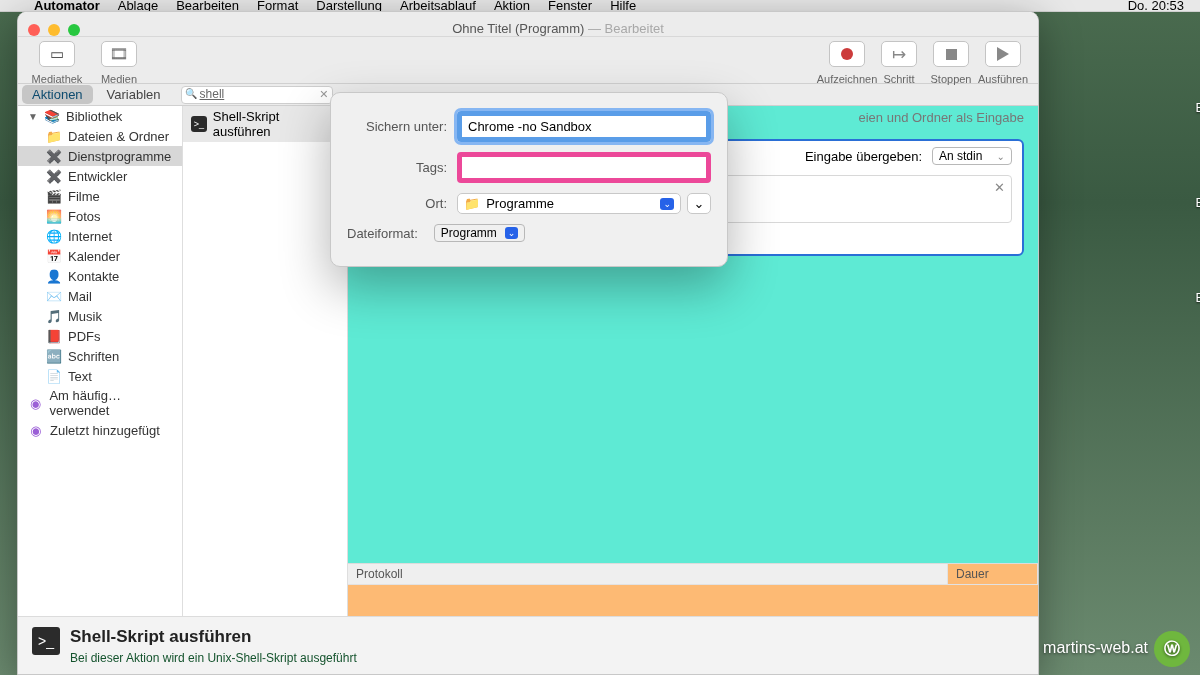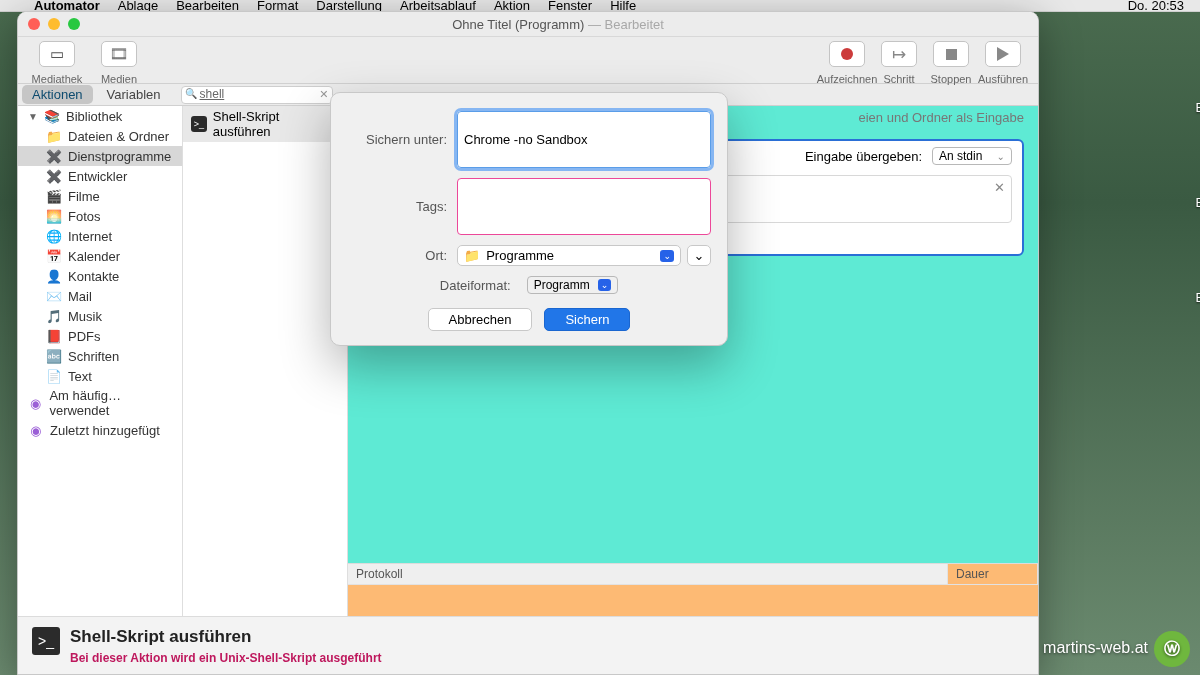--- a/index.html
+++ b/index.html
@@ -6,21 +6,21 @@
 body { width: 1200px; height: 675px; background: linear-gradient(to bottom, #4a6b4f 0%, #3a5a42 30%, #6b8a6f 100%); position: relative; overflow: hidden; font-size: 13px; }
 
 
 .menubar { height: 12px; background: #e8e8e8; display: flex; align-items: center; padding: 0 16px; gap: 18px; color: #000; font-size: 13px; overflow: hidden; border-bottom: 1px solid #d0d0d0; }
 .menubar .apple { font-size: 15px; }
 .menubar .appname { font-weight: 700; }
 .menubar .right { margin-left: auto; font-size: 13px; }
 
 
 .window { position: absolute; left: 17px; top: 11px; width: 1022px; height: 664px; background: #ffffff; border-radius: 10px 10px 0 0; box-shadow: 0 10px 40px rgba(0,0,0,0.35); border: 1px solid #c8c8c8; overflow: hidden; }
-.titlebar { height: 25px; background: #ececec; border-bottom: 1px solid #d8d8d8; display: flex; align-items: center; padding: 0 10px; gap: 8px; }
+.titlebar { height: 25px; background: #ececec; border-bottom: 1px solid #d8d8d8; display: flex; align-items: flex-end; padding: 0 10px; gap: 8px; }
 .traffic { display: flex; gap: 8px; }
 .tlc { width: 12px; height: 12px; border-radius: 50%; }
 .red { background: #ff5f57; } .yellow { background: #febc2e; } .green { background: #28c840; }
 .titlebar .title { flex: 1; text-align: center; color: #555; font-size: 13px; }
 .titlebar .muted { color: #a8a8a8; }
 
 .toolbar { height: 47px; background: #ececec; border-bottom: 1px solid #d0d0d0; display: flex; align-items: flex-start; padding: 4px 10px 0; }
 .tb-left { display: flex; gap: 4px; }
 .tb-btn { display:flex; flex-direction:column; align-items:center; width:58px; }
 .tb-btn .ico { width:36px; height:26px; border:1px solid #c4c4c4; border-radius:5px; background:#fff; display:flex; align-items:center; justify-content:center; font-size:15px; color:#555;}
@@ -62,27 +62,27 @@
 .ac-foot{ padding:6px 14px; display:flex; gap:20px; font-size:13px; color:#555;}
 
 .log-area{ position:absolute; left:330px; right:0; bottom:43px; height:68px; border-top:1px solid #dcdcdc; background:#fdba74;}
 .log-head{ display:flex; font-size:12px; color:#555; border-bottom:1px solid #e2e2e2;}
 .log-head div{ padding:3px 8px; border-right:1px solid #e2e2e2;}
 .log-head div:first-child{ flex:1; background:#efefef;}
 
 .info-bar{ position:absolute; left:0; right:0; bottom:0; height:58px; border-top:1px solid #dcdcdc; background:#f3f3f3; padding:10px 14px; display:flex; align-items:flex-start; gap:10px;}
 .info-bar .term-ico{width:28px;height:28px;font-size:14px;}
 .info-bar h3{font-size:17px; font-weight:700; color:#222;}
-.info-bar p{font-size:12px; color:#be185d; margin-top:4px;font-weight:bold;}
+.info-bar p{font-size:12px; color:#14532d; margin-top:4px;}
 
 
 .sheet{ position:absolute; left: 312px; top: 80px; width:398px; background:#f0f0f0; border:1px solid #c8c8c8; border-radius:10px; box-shadow:0 20px 50px rgba(0,0,0,0.3); padding: 18px 16px 14px; z-index:100;}
 .sh-row{ display:flex; align-items:center; margin-bottom:10px;}
 .sh-lbl{ width:110px; text-align:right; padding-right:10px; font-size:13px; color:#555;}
-.sh-input{ flex:1; border:1px solid #ec4899; border-radius:4px; padding:20px 6px; font-size:13px;}
+.sh-input{ flex:1; border:5px solid #ec4899; border-radius:4px; padding:3px 6px; font-size:13px;}
 .sh-input.focus{ outline:3px solid #86b6f2; border-color:#5a9de8;}
 .sh-loc{ display:flex; gap:6px; flex:1;}
 .sh-loc-sel{ flex:1; border:1px solid #c8c8c8; border-radius:5px; padding:2px 6px; background:#fff; display:flex; align-items:center; gap:6px; font-size:13px;}
 .folder-ico{color:#4a9ed8;}
 .sh-btns{ display:flex; justify-content:center; gap:12px; margin-top:14px;}
 .btn{ padding:3px 20px; border-radius:5px; font-size:13px; border:1px solid #c8c8c8; background:#fff;}
 .btn.primary{ background:#2176e8; color:#fff; border-color:#1a66d0;}
 
 
 .desk{ position:absolute; right:-10px; top:100px; color:#fff; font-size:13px; text-shadow:0 1px 2px rgba(0,0,0,0.7);}
@@ -306,29 +306,25 @@
       <div class="sh-lbl">Ort:</div>
       <div class="sh-loc">
         <div class="sh-loc-sel">
           <span class="folder-ico">📁</span>
           <span>Programme</span>
           <span class="blue-caret" style="margin-left:auto">⌄</span>
         </div>
         <div class="sh-loc-sel" style="flex:0 0 24px;justify-content:center;padding:2px">⌄</div>
       </div>
     </div>
-    <div class="sh-row" style="justify-content:center;">
+    <div class="sh-row" style="justify-content:flex-start;">
       <div class="sh-lbl" style="width:auto">Dateiformat:</div>
       <span class="blue-sel" style="margin-left:6px">
         <span>Programm</span>
           <span class="blue-caret">⌄</span>
       </span>
     </div>
-    <div class="sh-btns">
-      <button class="btn">Abbrechen</button>
-      <button class="btn primary">Sichern</button>
-    </div>
   </div>
 </div>
 
 <div class="watermark">
   <span>martins-web.at</span><span class="wm-badge">ⓦ</span>
 </div>
 
 </body></html>

